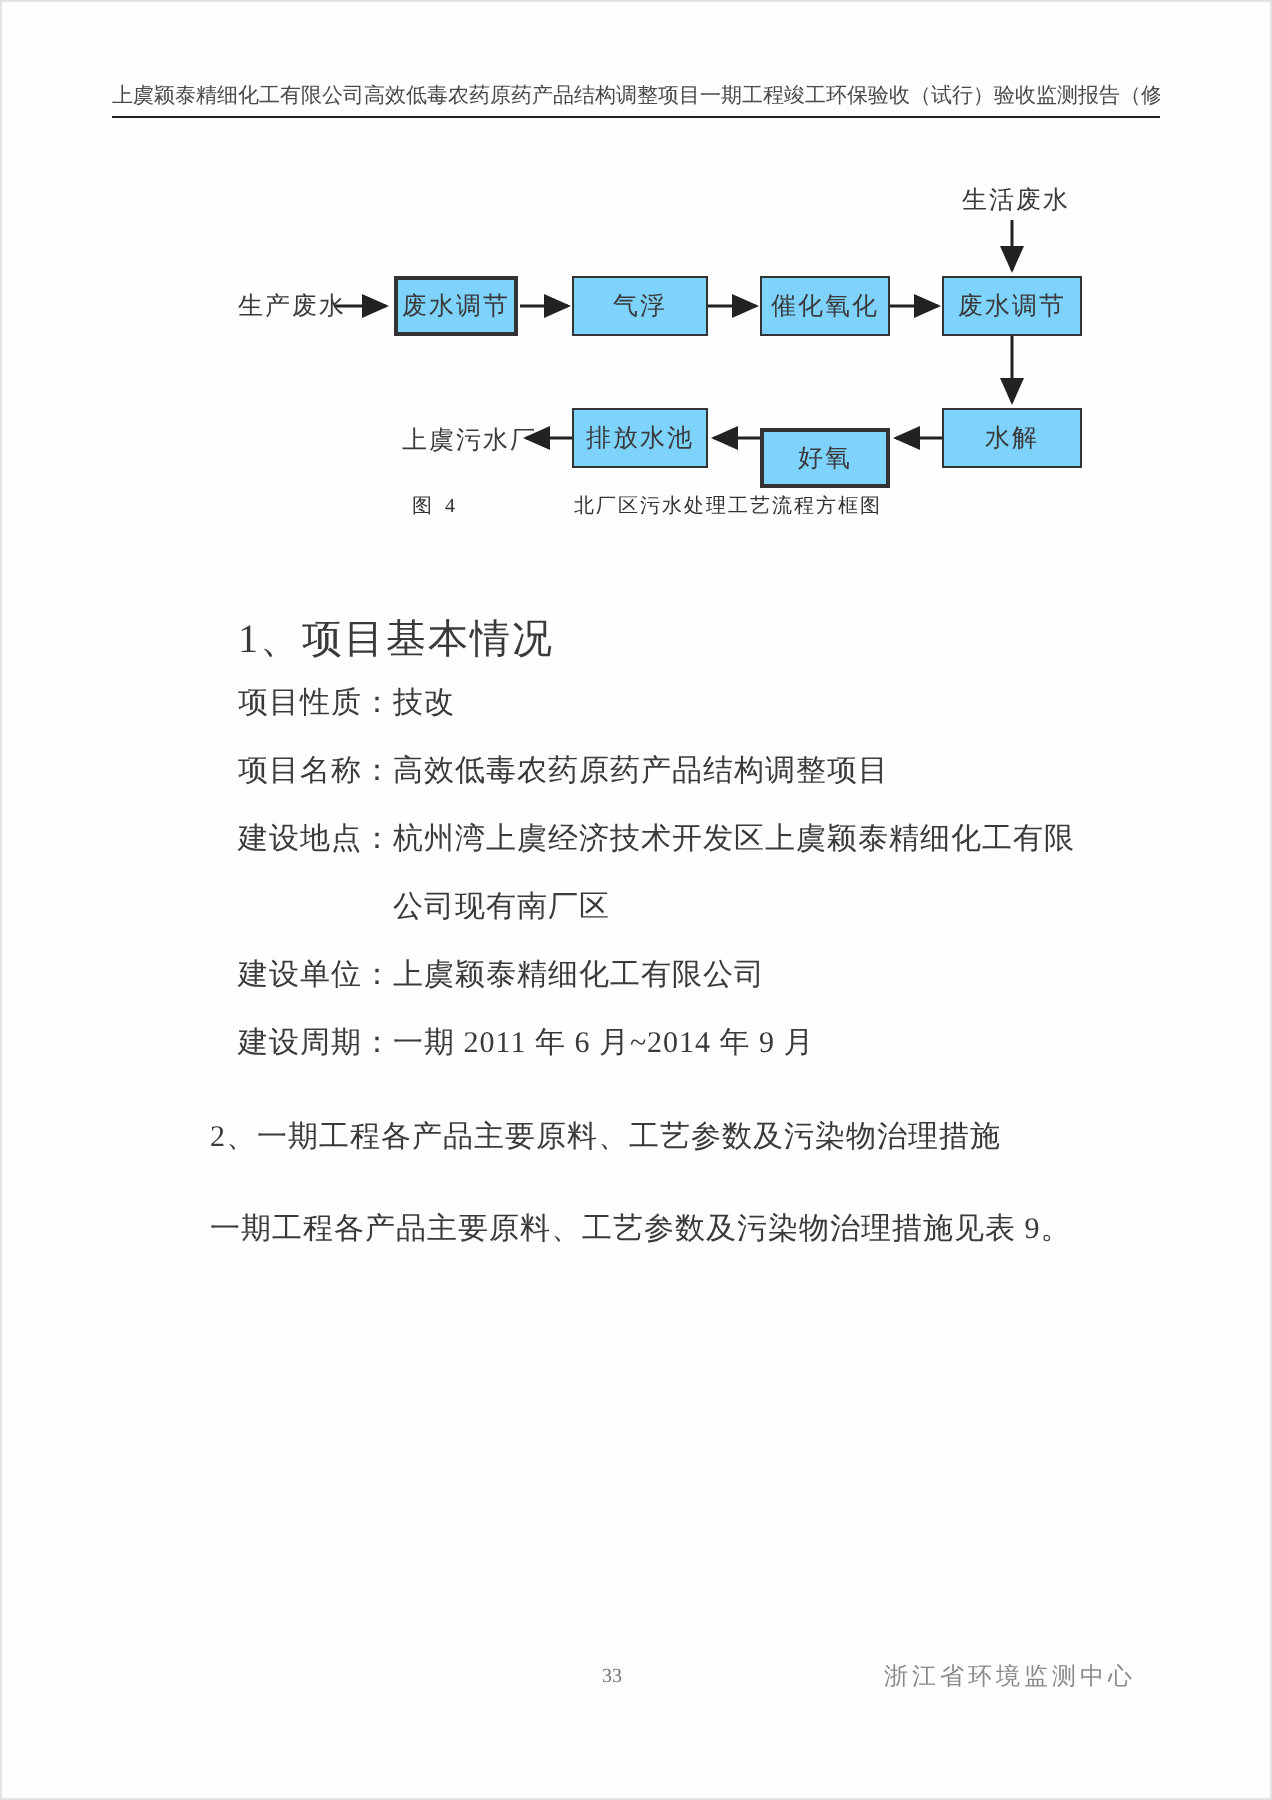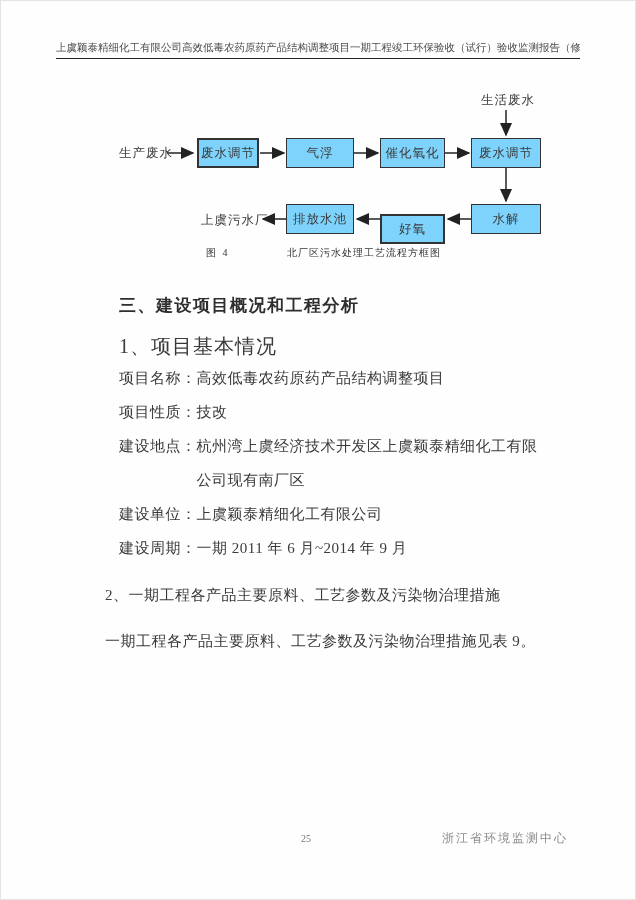--- a/index.html
+++ b/index.html
@@ -124,48 +124,47 @@
 
     <span class="fc-label" style="left:200px;top:126px;">上虞污水厂</span>
   </div>
 
   <div class="fig-caption">
     <span class="cap-num">图 4</span>
     <span class="cap-title">北厂区污水处理工艺流程方框图</span>
   </div>
 
   <div class="content">
-    <div class="sec-heading">三、建设项目概况和工程分析</div>
     <div class="sub-heading">1、项目基本情况</div>
 
     <div class="item-list">
       <div class="item">
+        <span class="item-label">项目性质：</span>
+        <span class="item-value">技改</span>
+      </div>
+      <div class="item">
         <span class="item-label">项目名称：</span>
         <span class="item-value">高效低毒农药原药产品结构调整项目</span>
-      </div>
-      <div class="item">
-        <span class="item-label">项目性质：</span>
-        <span class="item-value">技改</span>
       </div>
       <div class="item">
         <span class="item-label">建设地点：</span>
         <span class="item-value">杭州湾上虞经济技术开发区上虞颖泰精细化工有限公司现有南厂区</span>
       </div>
       <div class="item">
         <span class="item-label">建设单位：</span>
         <span class="item-value">上虞颖泰精细化工有限公司</span>
       </div>
       <div class="item">
         <span class="item-label">建设周期：</span>
         <span class="item-value">一期 2011 年 6 月~2014 年 9 月</span>
       </div>
     </div>
 
     <div class="sub-heading2">2、一期工程各产品主要原料、工艺参数及污染物治理措施</div>
     <div class="para2">一期工程各产品主要原料、工艺参数及污染物治理措施见表 9。</div>
   </div>
 
   <div class="footer">
-    <span class="page-num">25</span>
+    <span class="page-num">33</span>
     <span class="footer-right">浙江省环境监测中心</span>
   </div>
 
 </div>
 
 </body></html>

